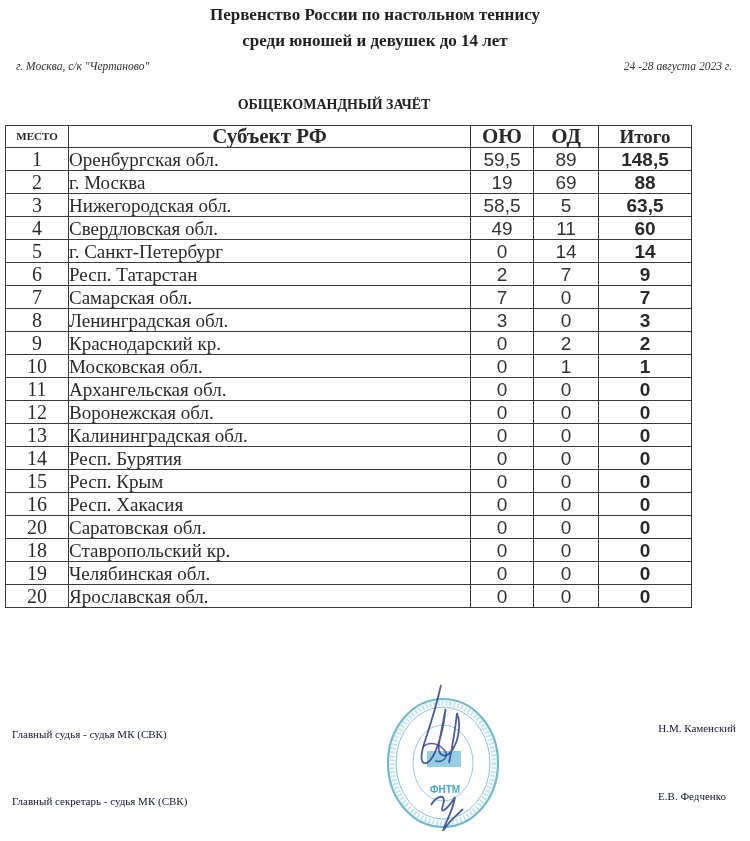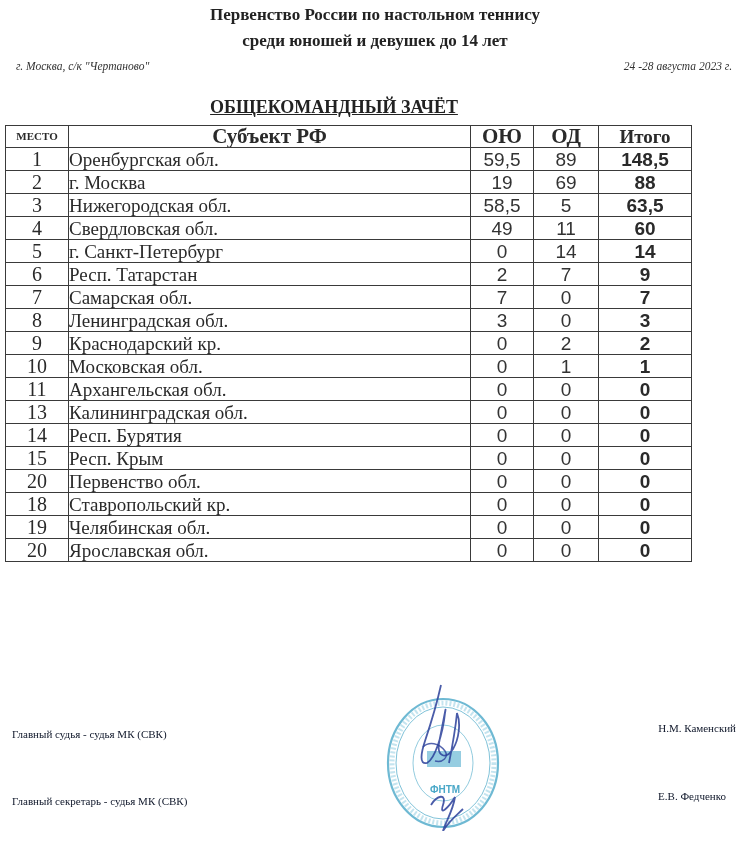--- a/index.html
+++ b/index.html
@@ -6,21 +6,21 @@
   body { width:750px; height:841px; position:relative; overflow:hidden; color:#2a2a2a; }
   .title { position:absolute; left:0; width:750px; text-align:center;
     font-family:"Liberation Serif", serif; font-weight:bold; font-size:17px; color:#222; }
   .t1 { top:5px; }
   .t2 { top:31px; }
   .place { position:absolute; top:60px; left:16px; font-family:"Liberation Serif", serif;
     font-style:italic; font-size:11.5px; color:#333; }
   .dates { position:absolute; top:60px; right:18px; font-family:"Liberation Serif", serif;
     font-style:italic; font-size:11.5px; color:#333;text-align:center; }
   .subtitle { position:absolute; top:97px; left:0; width:668px; text-align:center;
-    font-family:"Liberation Serif", serif; font-weight:bold; font-size:18px; color:#222;text-decoration:underline; }
+    font-family:"Liberation Serif", serif; font-weight:bold; font-size:14px; color:#222; }
   table.results { position:absolute; top:125px; left:5px; border-collapse:collapse;
     table-layout:fixed; width:686px; }
   table.results td, table.results th { border:1.3px solid #3a3a3a; padding:0; height:22px;
     line-height:21px; overflow:hidden; white-space:nowrap; }
   table.results th { font-family:"Liberation Serif", serif; font-weight:bold; color:#2a2a2a; height:21px; }
   th.c-place { font-size:11px;text-align:center; }
   th.c-subj { font-size:21px; text-align:center; padding-left:20px; }
   th.c-oyu, th.c-od { font-size:21px; }
   th.c-total { font-size:19px; }
   td.place-num { font-family:"Liberation Serif", serif; font-size:20px; text-align:center; }
@@ -132,20 +132,27 @@
         <td class="total">1</td>
       </tr>
       <tr>
         <td class="place-num">11</td>
         <td class="subject">Архангельская обл.</td>
         <td class="num">0</td>
         <td class="num">0</td>
         <td class="total">0</td>
       </tr>
       <tr>
+        <td class="place-num">12</td>
+        <td class="subject">Воронежская обл.</td>
+        <td class="num">0</td>
+        <td class="num">0</td>
+        <td class="total">0</td>
+      </tr>
+      <tr>
         <td class="place-num">13</td>
         <td class="subject">Калининградская обл.</td>
         <td class="num">0</td>
         <td class="num">0</td>
         <td class="total">0</td>
       </tr>
       <tr>
         <td class="place-num">14</td>
         <td class="subject">Респ. Бурятия</td>
         <td class="num">0</td>
@@ -153,22 +160,29 @@
         <td class="total">0</td>
       </tr>
       <tr>
         <td class="place-num">15</td>
         <td class="subject">Респ. Крым</td>
         <td class="num">0</td>
         <td class="num">0</td>
         <td class="total">0</td>
       </tr>
       <tr>
+        <td class="place-num">16</td>
+        <td class="subject">Респ. Хакасия</td>
+        <td class="num">0</td>
+        <td class="num">0</td>
+        <td class="total">0</td>
+      </tr>
+      <tr>
         <td class="place-num">20</td>
-        <td class="subject">Первенство обл.</td>
+        <td class="subject">Саратовская обл.</td>
         <td class="num">0</td>
         <td class="num">0</td>
         <td class="total">0</td>
       </tr>
       <tr>
         <td class="place-num">18</td>
         <td class="subject">Ставропольский кр.</td>
         <td class="num">0</td>
         <td class="num">0</td>
         <td class="total">0</td>

